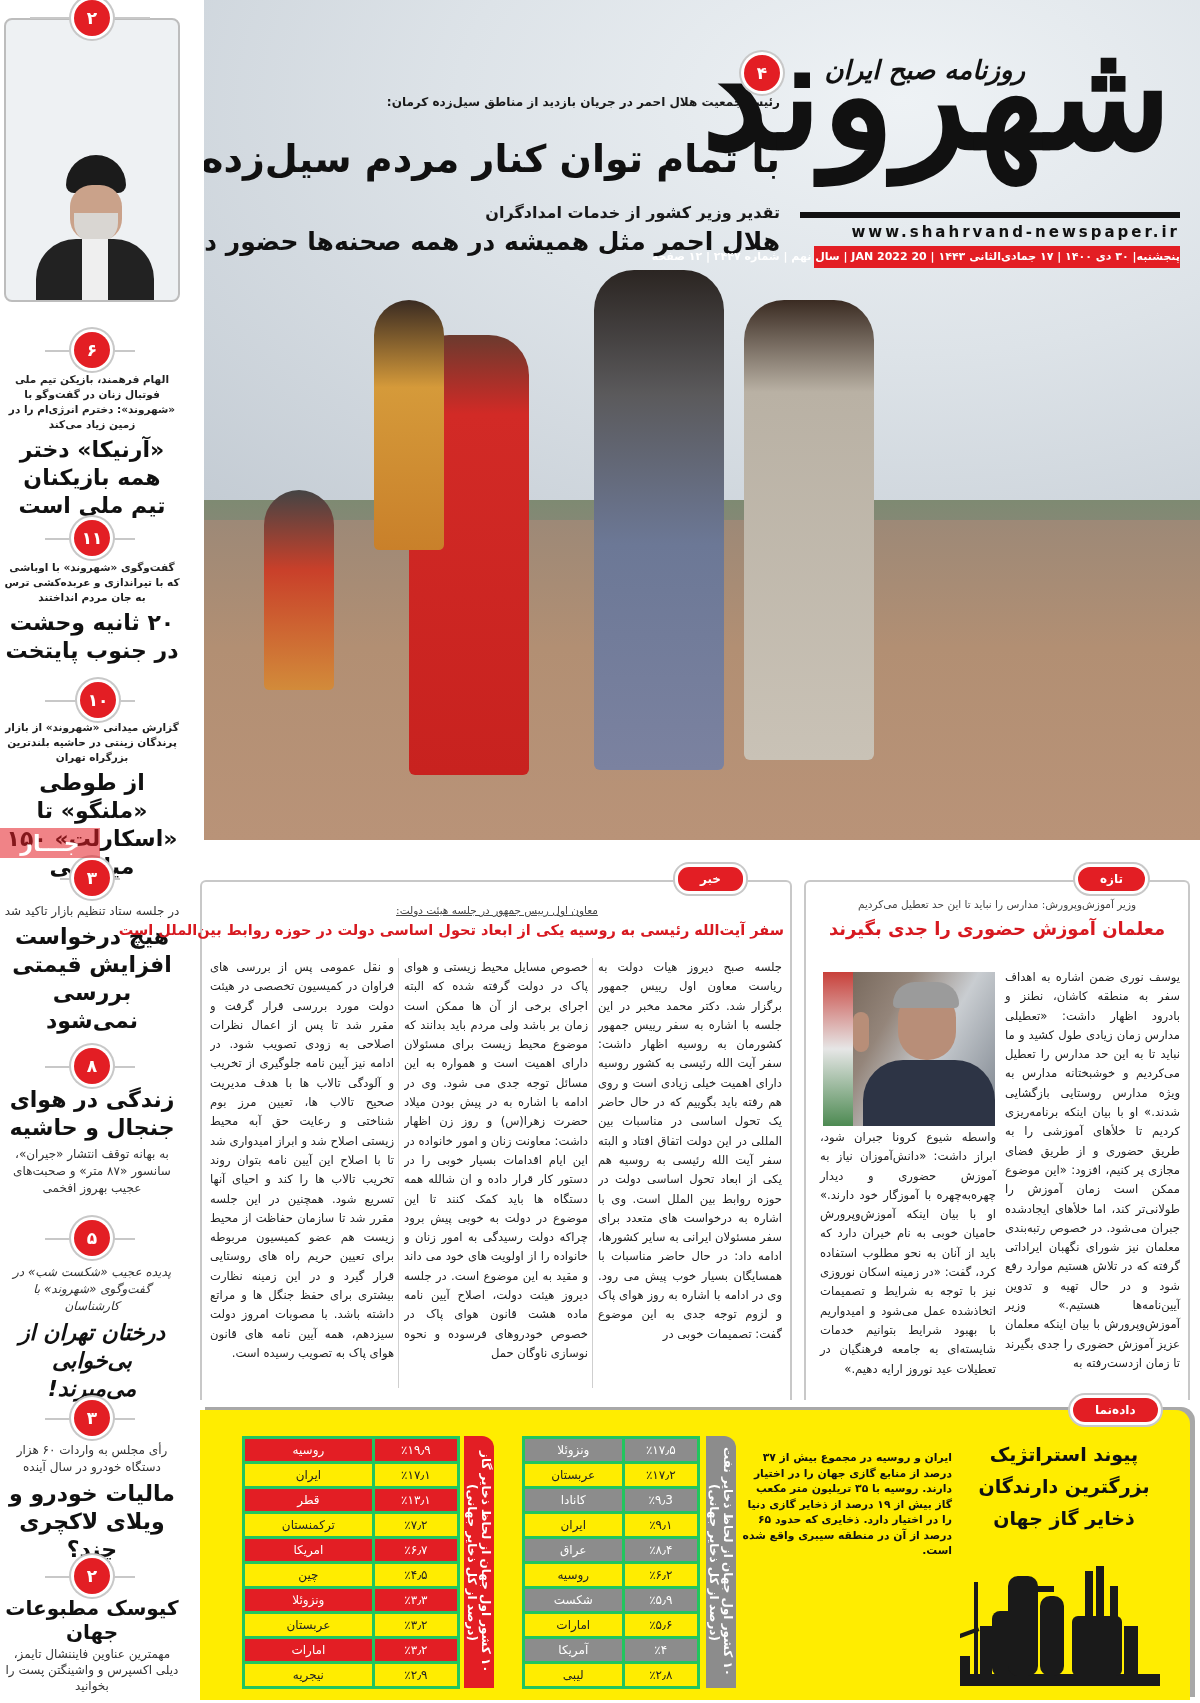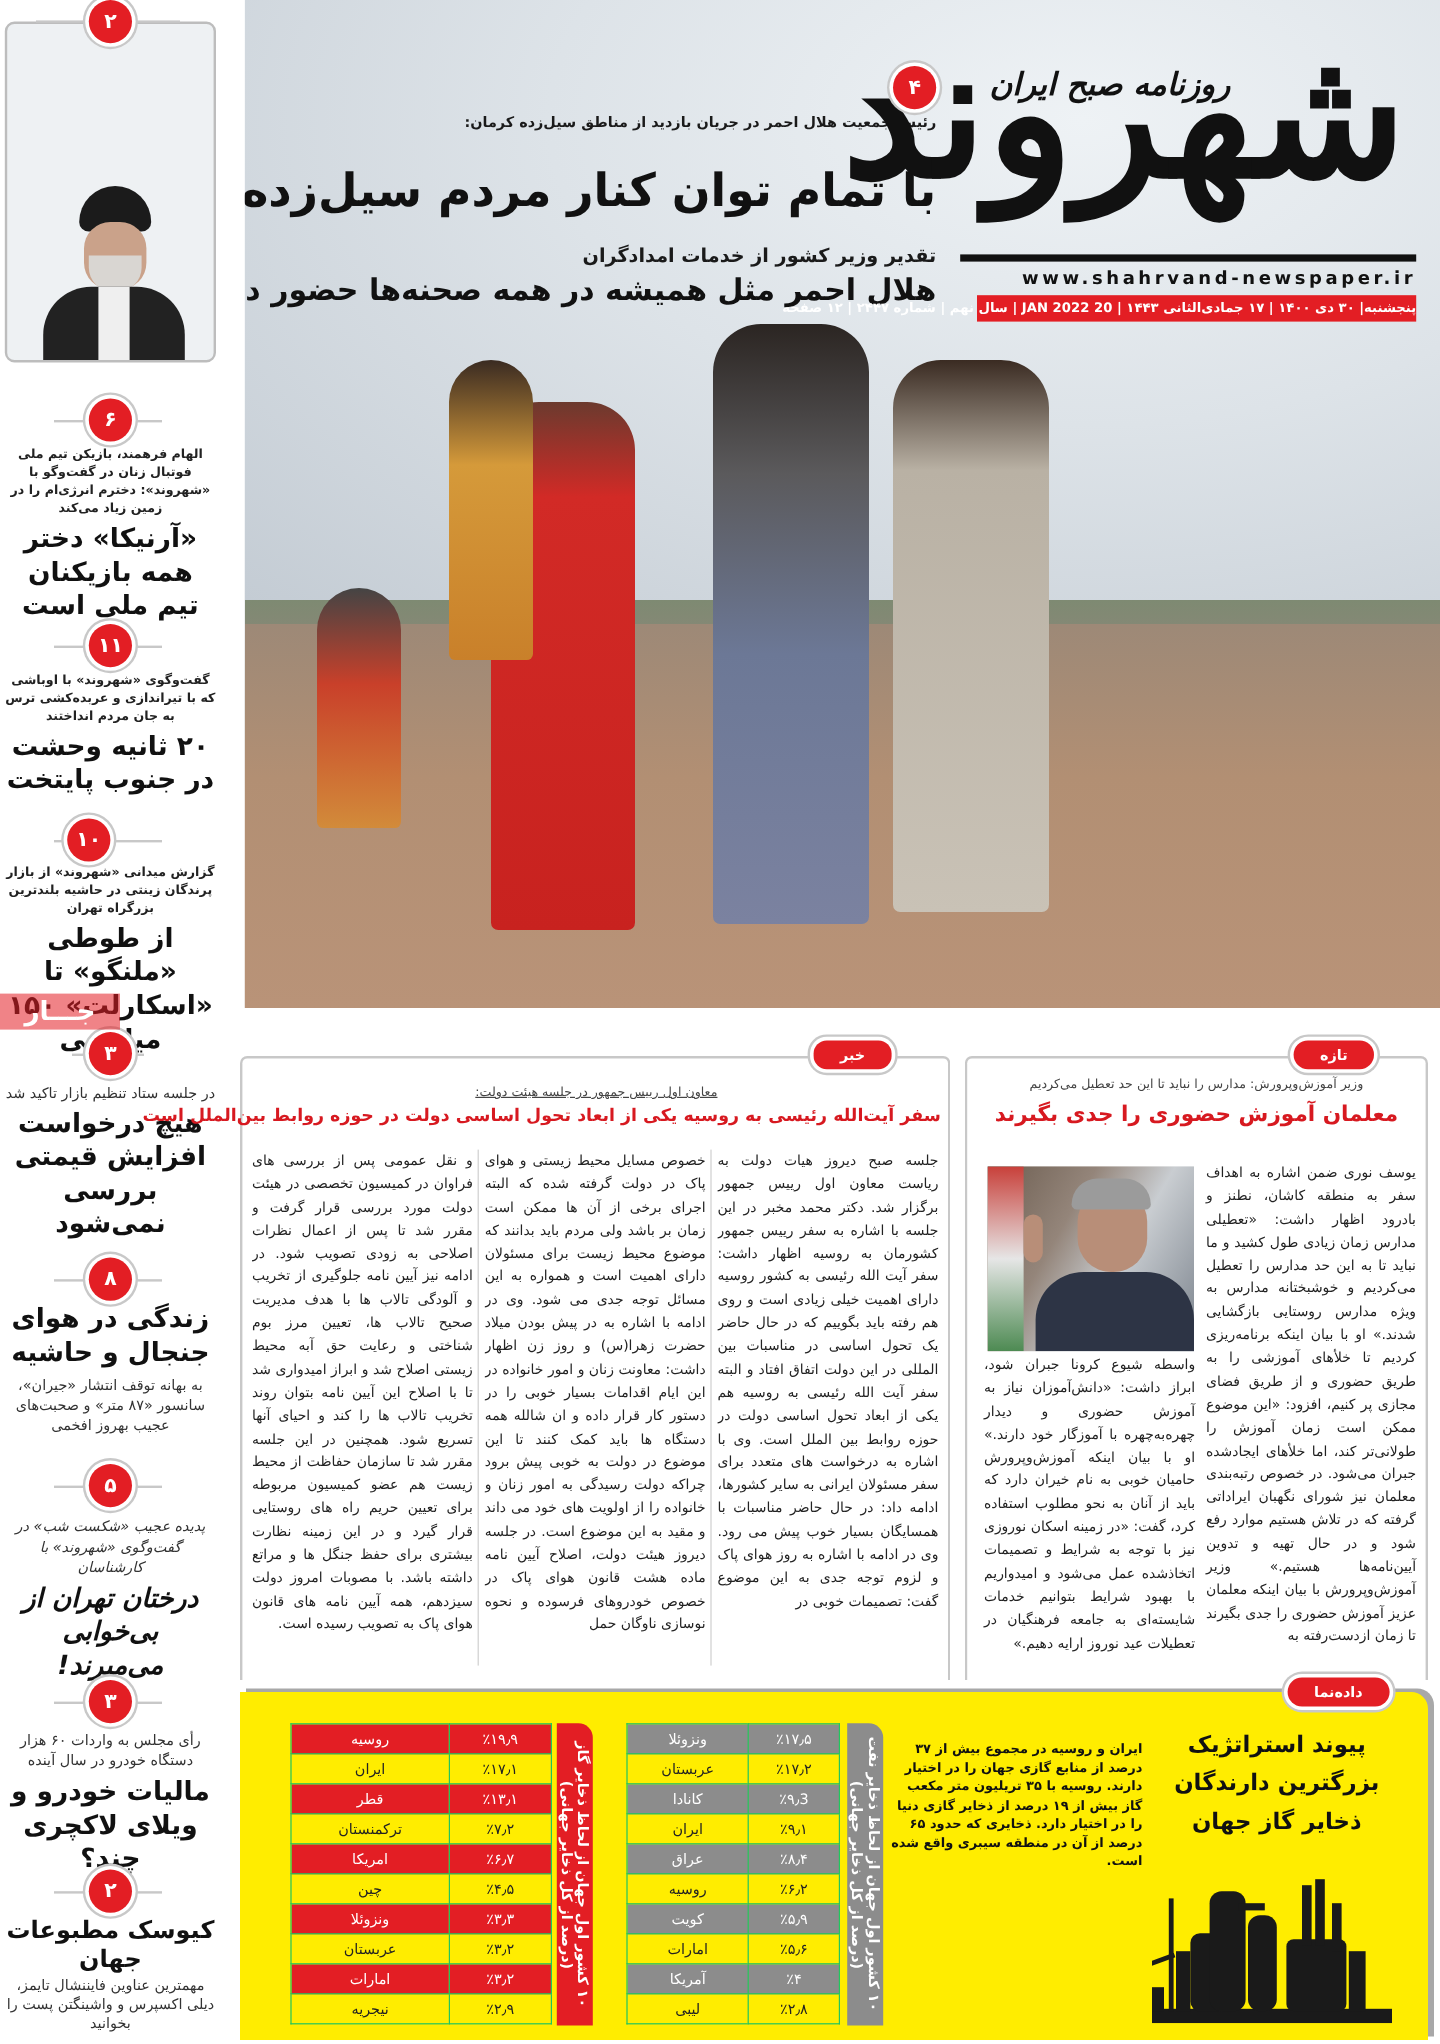--- a/index.html
+++ b/index.html
@@ -49,21 +49,21 @@
   .col { position: absolute; font-size: 11.6px; line-height: 19.3px; color: #222; text-align: justify; }
   .col-divider { position: absolute; width: 1px; background: #cfcfcf; }
   .photo-minister { position: absolute; left: 823px; top: 972px; width: 172px; height: 154px; background: linear-gradient(120deg, #6b5c4f 0%, #94857a 35%, #c9cdd1 60%, #7a828c 100%); overflow: hidden; }
 
   
   .data-box { position: absolute; left: 200px; top: 1410px; width: 990px; height: 290px; background: #ffed00; border-radius: 0 14px 0 0; box-shadow: 5px -3px 0 #a8a8a8; }
   .dn-title { position: absolute; right: 26px; top: 28px; width: 200px; text-align: center; font-size: 19px; font-weight: bold; line-height: 32px; color: #111; }
   .dn-text { position: absolute; right: 238px; top: 40px; width: 215px; font-size: 10.8px; line-height: 15.5px; font-weight: bold; color: #111; text-align: right; }
   .tbl-label { position: absolute; width: 30px; border-radius: 0 12px 0 0; color: #fff; font-weight: bold; font-size: 12px; display: flex; align-items: center; justify-content: center; writing-mode: vertical-rl; text-align: center; }
   table.rank { position: absolute; border-collapse: collapse; font-size: 12px; }
-  table.rank td { border: 1px solid #22c55e; height: 25px; text-align: center; padding: 0 6px; }
+  table.rank td { border: 3px solid #22c55e; height: 25px; text-align: center; padding: 0 6px; }
   .rank.oil tr:nth-child(odd) td { background: #8c8c8c; color: #fff; }
   .rank.oil tr:nth-child(even) td { background: #ffed00; color: #222; }
   .rank.gas tr:nth-child(odd) td { background: #e31e24; color: #fff; }
   .rank.gas tr:nth-child(even) td { background: #ffed00; color: #222; }
   .refinery { position: absolute; right: 30px; bottom: 14px; width: 200px; height: 130px; }
 </style>
 </head>
 <body>
 
 <div class="hero">
@@ -118,21 +118,21 @@
   </div>
 
   <div class="badge-line" style="left:45px;top:538px;width:90px;"></div>
   <div class="page-badge" style="left:74px;top:520px;">۱۱</div>
   <div class="sb-item" style="top:560px;">
     <div class="kicker dark">گفت‌وگوی «شهروند» با اوباشی که با تیراندازی و عربده‌کشی ترس به جان مردم انداختند</div>
     <div class="sb-title">۲۰ ثانیه وحشت در جنوب پایتخت</div>
   </div>
 
   <div class="badge-line" style="left:45px;top:700px;width:90px;"></div>
-  <div class="page-badge" style="left:56px;top:682px;">۱۰</div>
+  <div class="page-badge" style="left:80px;top:682px;">۱۰</div>
   <div class="sb-item" style="top:720px;">
     <div class="kicker dark">گزارش میدانی «شهروند» از بازار پرندگان زینتی در حاشیه بلندترین بزرگراه تهران</div>
     <div class="sb-title">از طوطی «ملنگو» تا «اسکارلت» ۱۵۰ میلیونی</div>
   </div>
   <div class="watermark">جـــار</div>
 
   <div class="badge-line" style="left:60px;top:878px;width:60px;"></div>
   <div class="page-badge" style="left:74px;top:860px;">۳</div>
   <div class="sb-item" style="top:904px;">
     <div class="kicker" style="font-size:12px;">در جلسه ستاد تنظیم بازار تاکید شد</div>
@@ -218,21 +218,21 @@
       <tr>
           <td>٪۸٫۴</td>
           <td>عراق</td>
         </tr>
       <tr>
           <td>٪۶٫۲</td>
           <td>روسیه</td>
         </tr>
       <tr>
           <td>٪۵٫۹</td>
-          <td>کویت</td>
+          <td>شکست</td>
         </tr>
       <tr>
           <td>٪۵٫۶</td>
           <td>امارات</td>
         </tr>
       <tr>
           <td>٪۴</td>
           <td>آمریکا</td>
         </tr>
       <tr>

